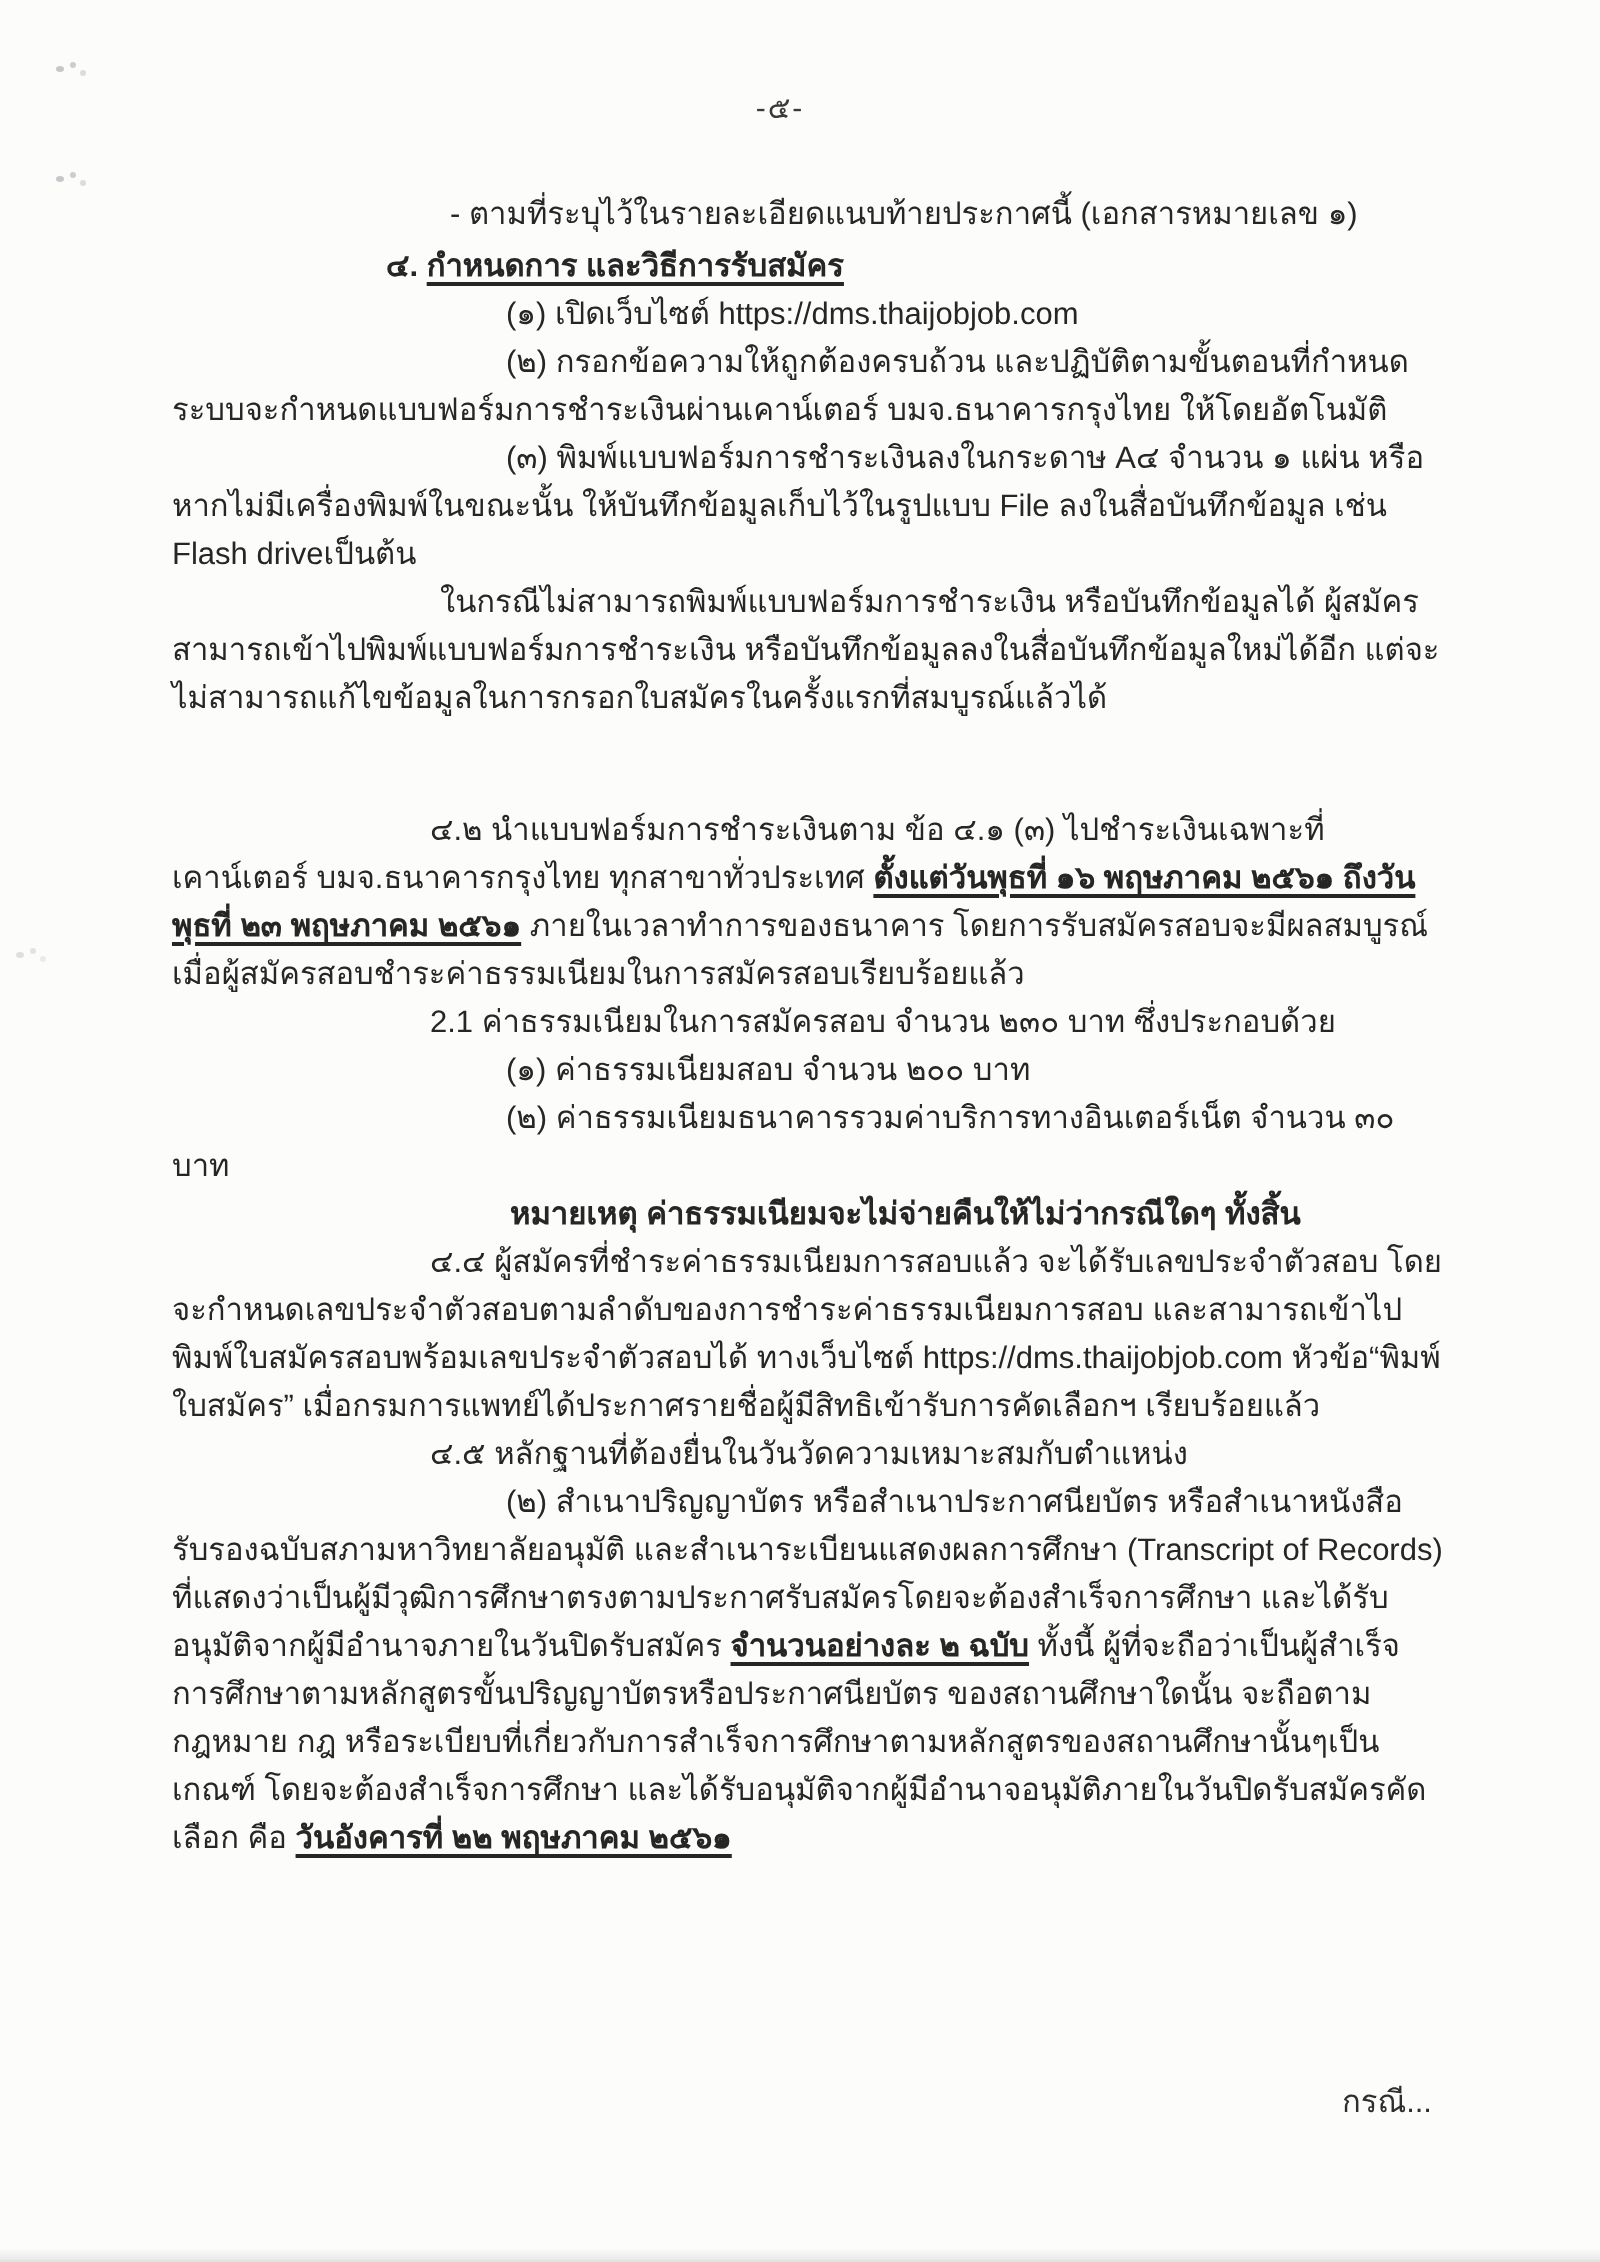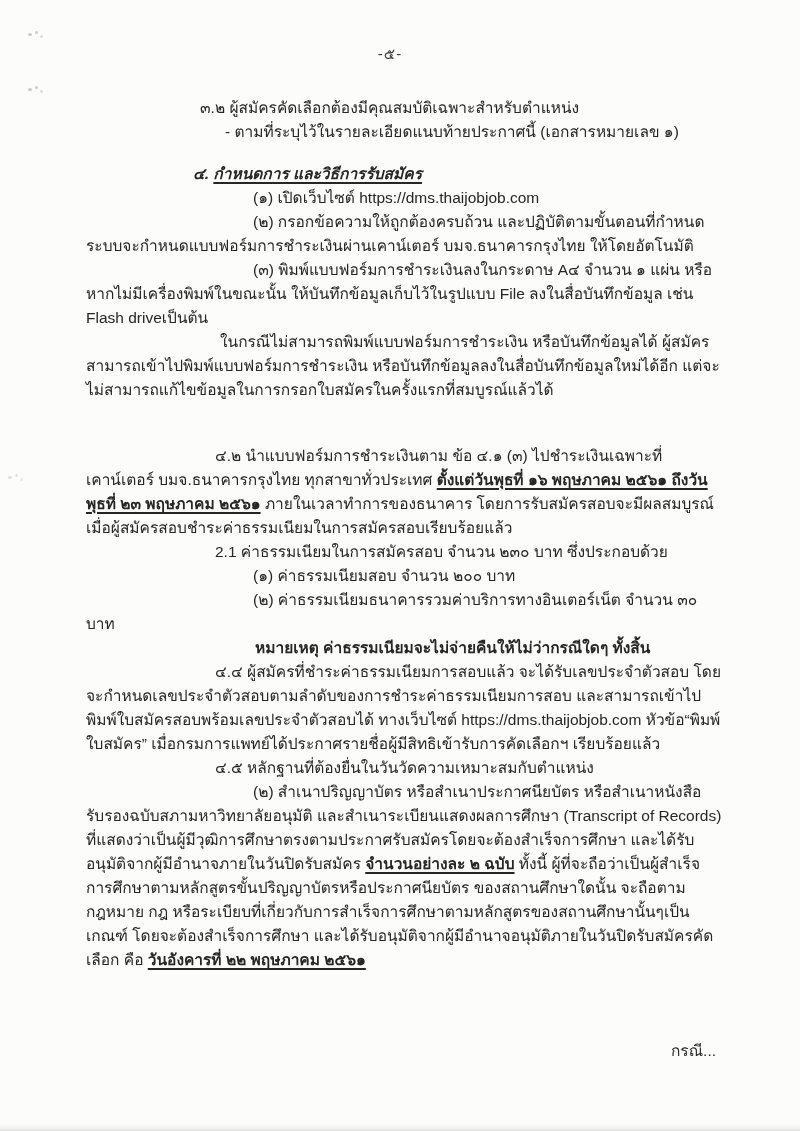--- a/index.html
+++ b/index.html
@@ -72,23 +72,22 @@
 <body>
 
 <div class="page">
   <div class="artifact" style="left:28px; top:33px;"></div>
   <div class="artifact" style="left:28px; top:88px;"></div>
   <div class="artifact" style="left:8px; top:476px; opacity:.3;"></div>
 
   <div class="page-number">-๕-</div>
 
   <div class="content">
-      <p class="line" style="text-indent: 114px;"><span>๓.๒ ผู้สมัครคัดเลือกต้องมีคุณสมบัติเฉพาะสำหรับตำแหน่ง</span></p>
       <p class="line" style="text-indent: 139px;"><span>- ตามที่ระบุไว้ในรายละเอียดแนบท้ายประกาศนี้ (เอกสารหมายเลข ๑)</span></p>
-      <p class="line" style="text-indent: 107px; margin-top: 18px; font-style: italic;"><span class="b">๔. </span><span class="bu">กำหนดการ และวิธีการรับสมัคร</span></p>
+      <p class="line" style="text-indent: 107px; margin-top: 2px;"><span class="b">๔. </span><span class="bu">กำหนดการ และวิธีการรับสมัคร</span></p>
       <p class="line" style="text-indent: 167px;"><span>(๑) เปิดเว็บไซต์ https://dms.thaijobjob.com</span></p>
       <p class="line" style="text-indent: 167px;"><span>(๒) กรอกข้อความให้ถูกต้องครบถ้วน และปฏิบัติตามขั้นตอนที่กำหนดระบบจะกำหนดแบบฟอร์มการชำระเงินผ่านเคาน์เตอร์ บมจ.ธนาคารกรุงไทย ให้โดยอัตโนมัติ</span></p>
       <p class="line" style="text-indent: 167px;"><span>(๓) พิมพ์แบบฟอร์มการชำระเงินลงในกระดาษ A๔ จำนวน ๑ แผ่น หรือหากไม่มีเครื่องพิมพ์ในขณะนั้น ให้บันทึกข้อมูลเก็บไว้ในรูปแบบ File ลงในสื่อบันทึกข้อมูล เช่น Flash driveเป็นต้น</span></p>
       <p class="line" style="text-indent: 134px;"><span>ในกรณีไม่สามารถพิมพ์แบบฟอร์มการชำระเงิน หรือบันทึกข้อมูลได้ ผู้สมัครสามารถเข้าไปพิมพ์แบบฟอร์มการชำระเงิน หรือบันทึกข้อมูลลงในสื่อบันทึกข้อมูลใหม่ได้อีก แต่จะไม่สามารถแก้ไขข้อมูลในการกรอกใบสมัครในครั้งแรกที่สมบูรณ์แล้วได้</span></p>
       <p class="line" style="text-indent: 129px; margin-top: 42px;"><span>๔.๒ นำแบบฟอร์มการชำระเงินตาม ข้อ ๔.๑ (๓) ไปชำระเงินเฉพาะที่เคาน์เตอร์ บมจ.ธนาคารกรุงไทย ทุกสาขาทั่วประเทศ </span><span class="bu">ตั้งแต่วันพุธที่ ๑๖ พฤษภาคม ๒๕๖๑ ถึงวันพุธที่ ๒๓ พฤษภาคม ๒๕๖๑</span><span> ภายในเวลาทำการของธนาคาร โดยการรับสมัครสอบจะมีผลสมบูรณ์เมื่อผู้สมัครสอบชำระค่าธรรมเนียมในการสมัครสอบเรียบร้อยแล้ว</span></p>
       <p class="line" style="text-indent: 129px;"><span>2.1 ค่าธรรมเนียมในการสมัครสอบ จำนวน ๒๓๐ บาท ซึ่งประกอบด้วย</span></p>
       <p class="line" style="text-indent: 167px;"><span>(๑) ค่าธรรมเนียมสอบ จำนวน ๒๐๐ บาท</span></p>
       <p class="line" style="text-indent: 167px;"><span>(๒) ค่าธรรมเนียมธนาคารรวมค่าบริการทางอินเตอร์เน็ต จำนวน ๓๐ บาท</span></p>
       <p class="line" style="text-indent: 169px;"><span class="b">หมายเหตุ ค่าธรรมเนียมจะไม่จ่ายคืนให้ไม่ว่ากรณีใดๆ ทั้งสิ้น</span></p>
       <p class="line" style="text-indent: 129px;"><span>๔.๔ ผู้สมัครที่ชำระค่าธรรมเนียมการสอบแล้ว จะได้รับเลขประจำตัวสอบ โดยจะกำหนดเลขประจำตัวสอบตามลำดับของการชำระค่าธรรมเนียมการสอบ และสามารถเข้าไปพิมพ์ใบสมัครสอบพร้อมเลขประจำตัวสอบได้ ทางเว็บไซต์ https://dms.thaijobjob.com หัวข้อ“พิมพ์ใบสมัคร” เมื่อกรมการแพทย์ได้ประกาศรายชื่อผู้มีสิทธิเข้ารับการคัดเลือกฯ เรียบร้อยแล้ว</span></p>

